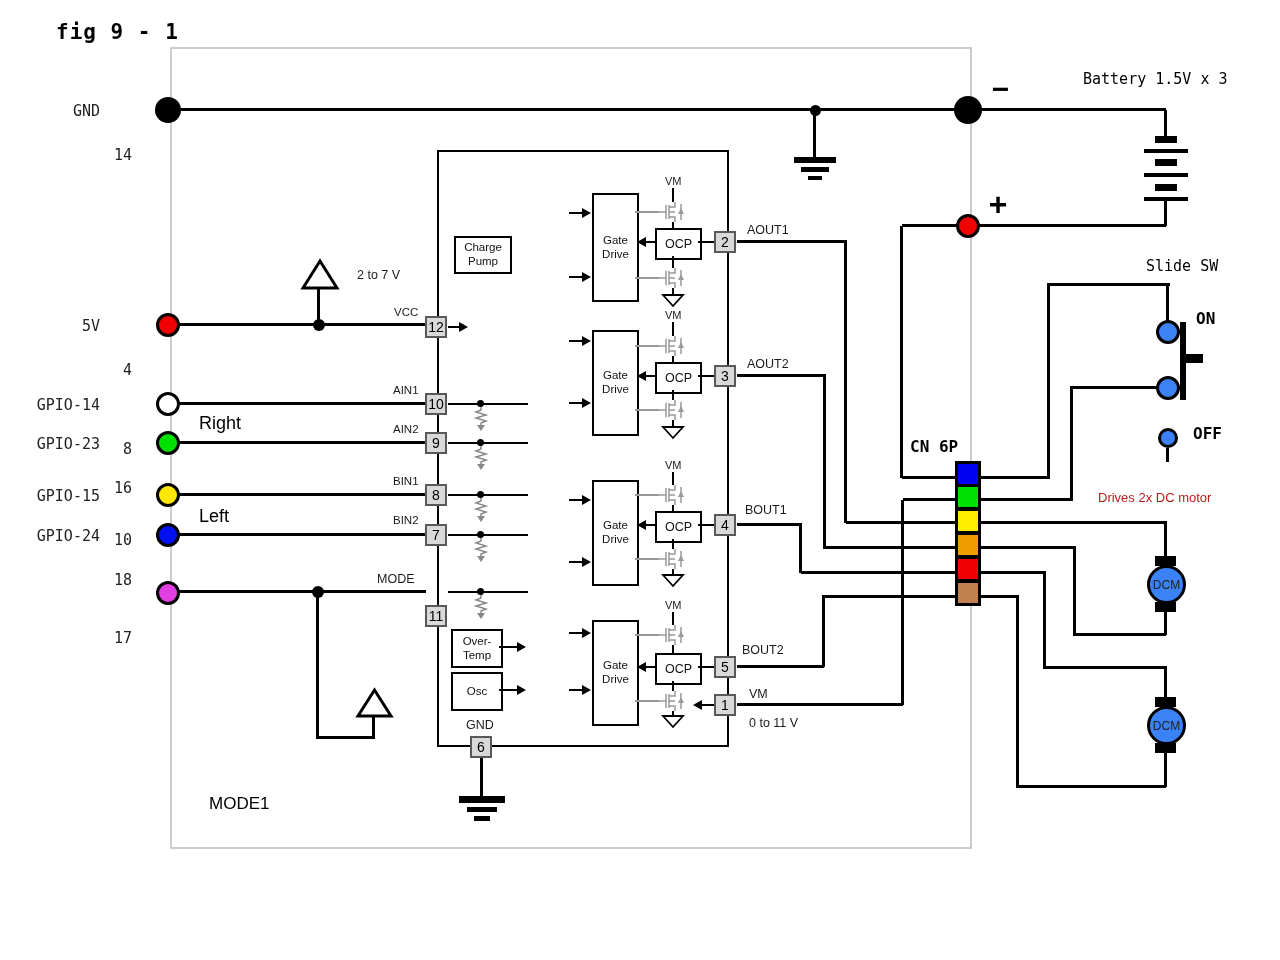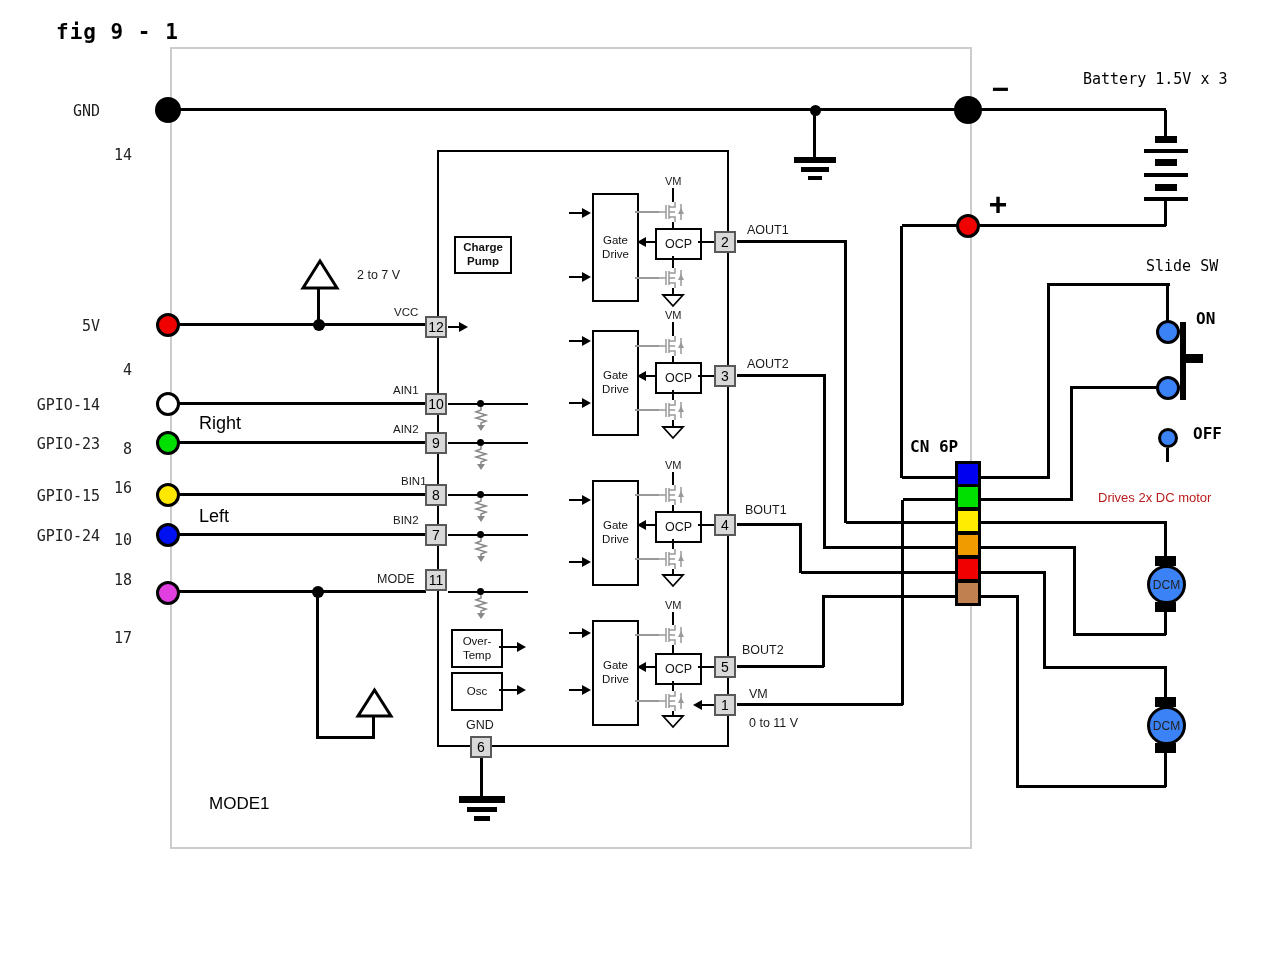--- a/index.html
+++ b/index.html
@@ -213,21 +213,21 @@
     <div class="ln" style="left:1155px;top:697px;width:21px;height:10px;"></div>
     <div class="circ" style="left:1147px;top:706px;width:39px;height:39px;display:flex;align-items:center;justify-content:center;">
       <span class="lbl" style="position:static;font-size:12px;color:#222;">DCM</span>
     </div>
     <div class="ln" style="left:1155px;top:743px;width:21px;height:10px;"></div>
   </div>
 
   <div class="icbox" style="left:437px;top:150px;width:288px;height:593px;"></div>
 
   <div class="blk" style="left:454px;top:236px;width:54px;height:34px;">
-    <span style="width:46px;font-weight:bold;">Charge Pump</span>
+    <span style="width:46px;">Charge Pump</span>
     </div>
   <div class="blk" style="left:451px;top:629px;width:48px;height:35px;">
     <span style="width:40px;">Over- Temp</span>
     </div>
   <div class="blk" style="left:451px;top:672px;width:48px;height:35px;">
     <span>Osc</span>
     </div>
   <div class="blk" style="left:592px;top:193px;width:43px;height:105px;">
     <span style="width:34px;">Gate Drive</span>
     </div>
@@ -457,21 +457,21 @@
     </div>
   <div class="pinbox" style="left:425px;top:432px;">
       <span>9</span>
     </div>
   <div class="pinbox" style="left:425px;top:484px;">
       <span>8</span>
     </div>
   <div class="pinbox" style="left:425px;top:524px;">
       <span>7</span>
     </div>
-  <div class="pinbox" style="left:425px;top:569px;">
+  <div class="pinbox" style="left:425px;top:605px;">
       <span>11</span>
     </div>
   <div class="pinbox" style="left:470px;top:736px;">
       <span>6</span>
     </div>
 
   <div class="pinbox" style="left:714px;top:231px;">
       <span>2</span>
     </div>
   <div class="pinbox" style="left:714px;top:365px;">
@@ -483,21 +483,21 @@
   <div class="pinbox" style="left:714px;top:656px;">
       <span>5</span>
     </div>
   <div class="pinbox" style="left:714px;top:694px;">
       <span>1</span>
     </div>
 
   <div class="lbl" style="left:394px;top:306px;font-size:11.5px;">VCC</div>
   <div class="lbl" style="left:393px;top:384px;font-size:11.5px;">AIN1</div>
   <div class="lbl" style="left:393px;top:423px;font-size:11.5px;">AIN2</div>
-  <div class="lbl" style="left:393px;top:475px;font-size:11.5px;margin-left:8px;">BIN1</div>
+  <div class="lbl" style="left:393px;top:475px;font-size:11.5px;">BIN1</div>
   <div class="lbl" style="left:393px;top:514px;font-size:11.5px;">BIN2</div>
   <div class="lbl" style="left:377px;top:572px;font-size:12.5px;">MODE</div>
   <div class="lbl" style="left:466px;top:718px;font-size:12.5px;">GND</div>
   <div class="lbl" style="left:747px;top:223px;font-size:12.5px;">AOUT1</div>
   <div class="lbl" style="left:747px;top:357px;font-size:12.5px;">AOUT2</div>
   <div class="lbl" style="left:745px;top:503px;font-size:12.5px;">BOUT1</div>
   <div class="lbl" style="left:742px;top:643px;font-size:12.5px;">BOUT2</div>
   <div class="lbl" style="left:749px;top:687px;font-size:12.5px;">VM</div>
 
   <div class="lbl" style="left:357px;top:268px;font-size:12.5px;">2 to 7 V</div>

